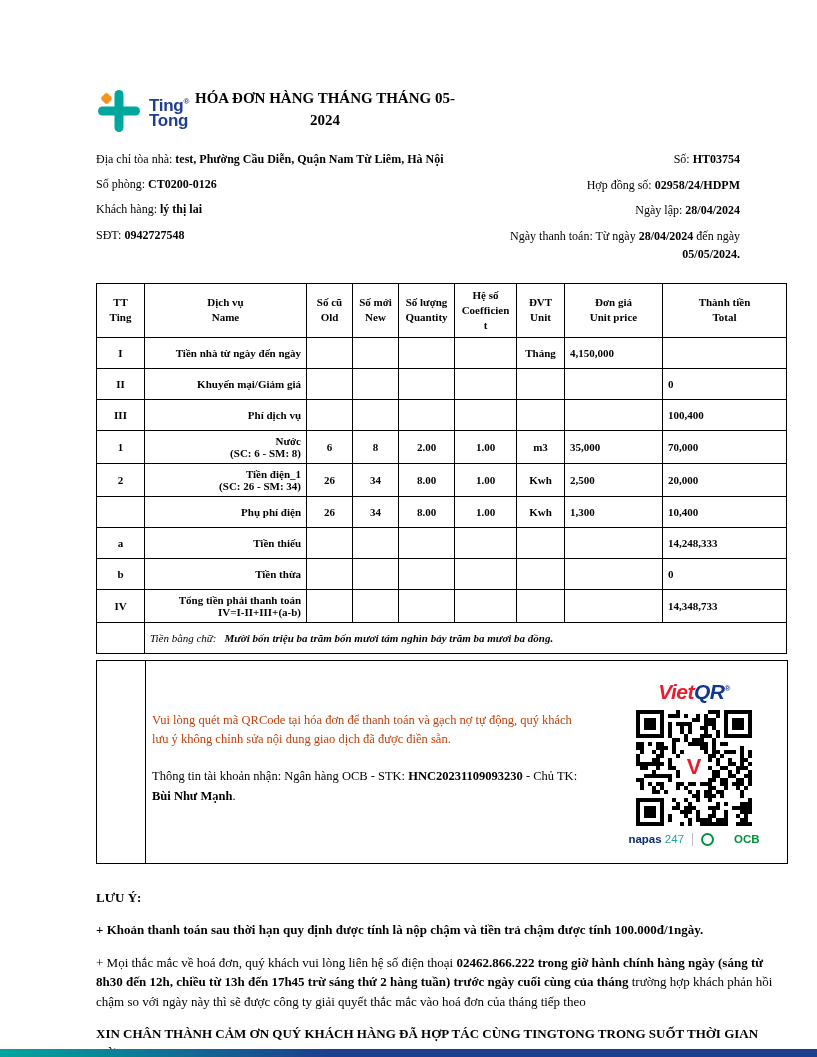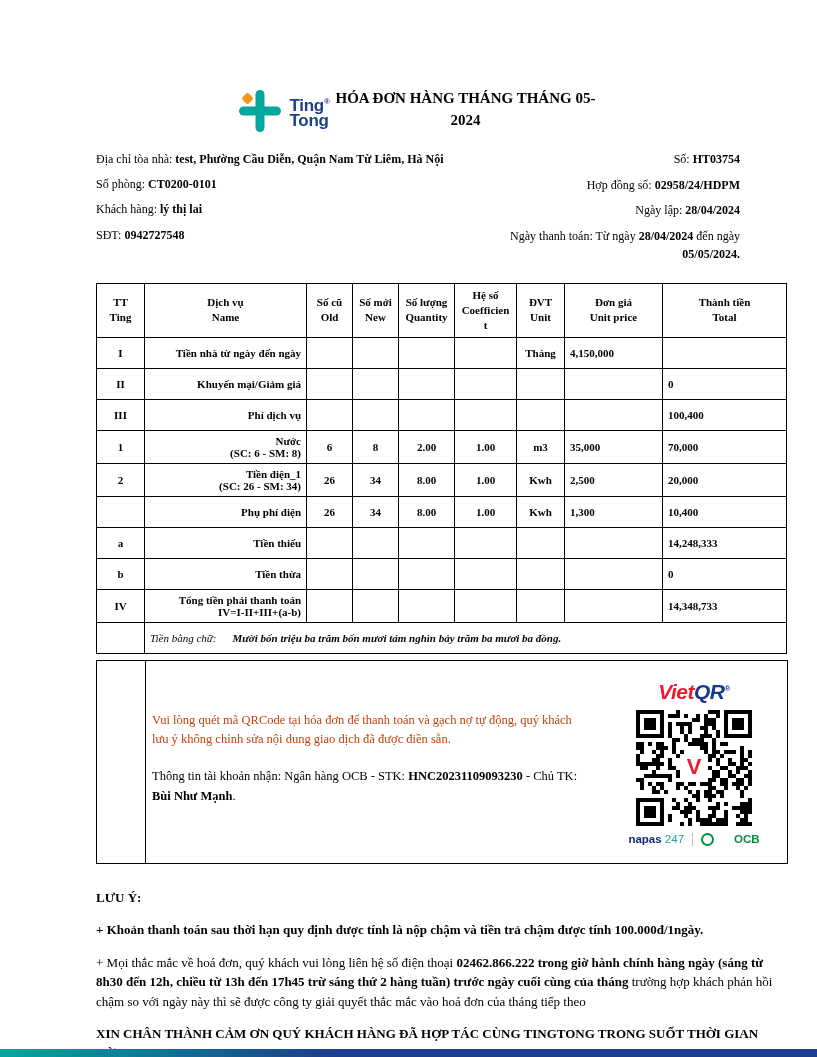--- a/index.html
+++ b/index.html
@@ -1,20 +1,20 @@
 <!DOCTYPE html>
 <html><head>
 <meta charset="utf-8">
 <style>
   html,body{margin:0;padding:0;background:#fff}
   .page{width:817px;height:1057px;background:#fff;position:relative;overflow:hidden;
         font-family:"Liberation Serif","DejaVu Serif",serif;color:#000}
   .content{padding:88px 31px 0 96px}
 
-  .header-row{display:flex;justify-content:center;align-items:flex-start}
+  .header-row{display:flex;justify-content:flex-start;align-items:flex-start}
   .logo{display:flex;align-items:center;gap:7px}
   .logo-text{font-family:"Liberation Sans","DejaVu Sans",sans-serif;font-weight:bold;
              font-size:17px;line-height:15px;color:#1d3e8e;letter-spacing:-0.3px}
   .reg{font-size:8px;vertical-align:super}
   .title{width:272px;margin-right:44px;text-align:center;font-weight:bold;font-size:15px;line-height:1.45}
 
   .info-row{display:flex;margin-top:16px;font-size:12px}
   .info-left{width:356px}
   .info-left p{margin:0 0 6px;line-height:1.6}
   .info-right{flex:1;text-align:right;padding-right:46px}
@@ -24,21 +24,21 @@
   table.tbl{border-collapse:collapse;width:690px;margin-top:12px;font-size:11px;table-layout:fixed}
   .tbl th,.tbl td{border:1px solid #000;padding:4px 5px;font-weight:bold;vertical-align:middle;
                   white-space:pre-line;word-wrap:break-word}
   .tbl th{text-align:center;line-height:1.35}
   .tbl td{height:22px}
   .tbl tbody td:nth-child(1){text-align:center}
   .tbl tbody td:nth-child(2){text-align:right}
   .tbl tbody td:nth-child(n+3):nth-child(-n+7){text-align:center}
   .tbl tbody td:nth-child(8),.tbl tbody td:nth-child(9){text-align:left}
   .words-row td{font-weight:normal;font-style:italic;text-align:left}
-  .words-row .words-value{font-weight:bold;margin-left:16px}
+  .words-row .words-value{font-weight:bold;margin-left:8px}
 
   .qr-panel{width:690px;margin-top:6px;border:1px solid #000;display:flex;height:202px}
   .qr-spacer{width:48px;border-right:1px solid #000}
   .qr-main{flex:1;padding:50px 10px 10px 6px;font-size:12.5px}
   .qr-main p{margin:0;width:432px;line-height:1.55}
   .qr-instruction{color:#c2410c}
   .qr-account{margin-top:18px !important}
   .qr-side{width:178px;padding:16px 4px;text-align:center;
            font-family:"Liberation Sans","DejaVu Sans",sans-serif}
   .vietqr{font-weight:bold;font-size:21px;font-style:italic;letter-spacing:-0.5px;line-height:24px}
@@ -79,21 +79,21 @@
           <div><span>Ting</span><span class="reg">®</span></div>
           <div>Tong</div>
         </div>
       </div>
       <div class="title">HÓA ĐƠN HÀNG THÁNG THÁNG 05-2024</div>
     </div>
 
     <div class="info-row">
       <div class="info-left">
         <p><span>Địa chỉ tòa nhà: </span><span class="seg-b">test, Phường Cầu Diễn, Quận Nam Từ Liêm, Hà Nội</span></p>
-        <p><span>Số phòng: </span><span class="seg-b">CT0200-0101</span></p>
+        <p><span>Số phòng: </span><span class="seg-b">CT0200-0126</span></p>
         <p><span>Khách hàng: </span><span class="seg-b">lý thị lai</span></p>
         <p><span>SĐT: </span><span class="seg-b">0942727548</span></p>
       </div>
       <div class="info-right">
         <p><span>Số: </span><span class="seg-b">HT03754</span></p>
         <p><span>Hợp đồng số: </span><span class="seg-b">02958/24/HDPM</span></p>
         <p><span>Ngày lập: </span><span class="seg-b">28/04/2024</span></p>
         <p><span>Ngày thanh toán: Từ ngày </span><span class="seg-b">28/04/2024</span><span> đến ngày </span><span class="seg-b">05/05/2024.</span></p>
       </div>
     </div>

